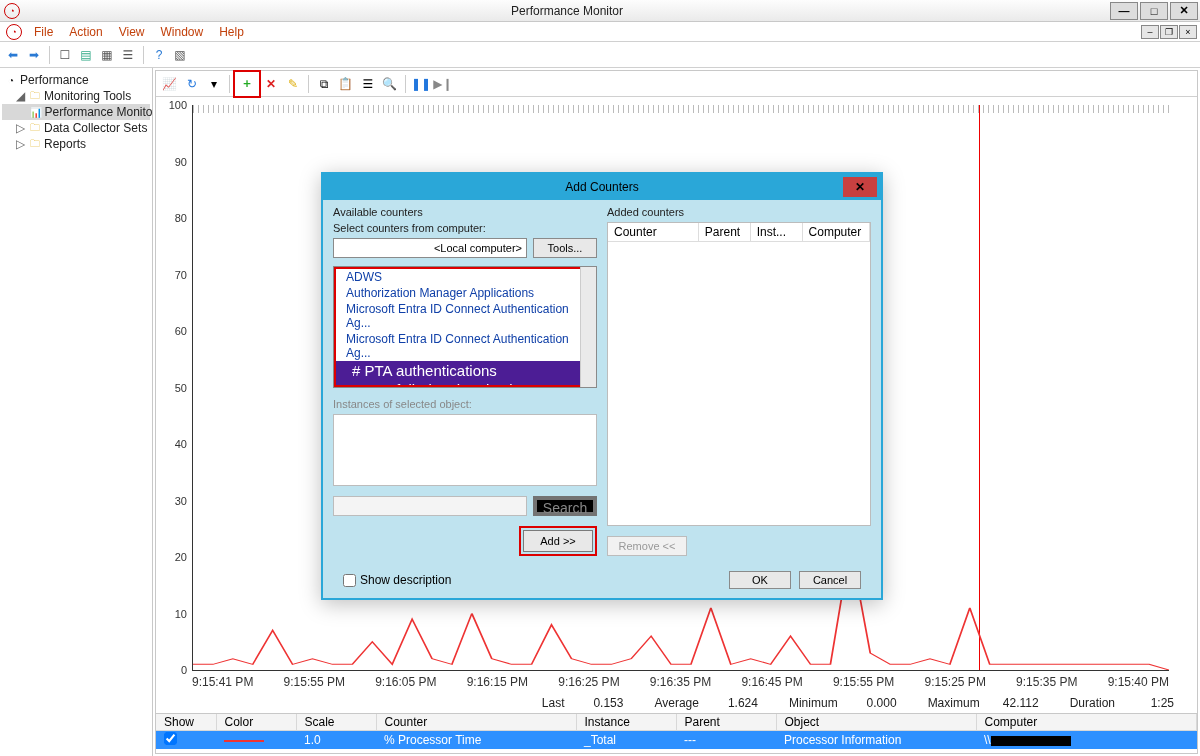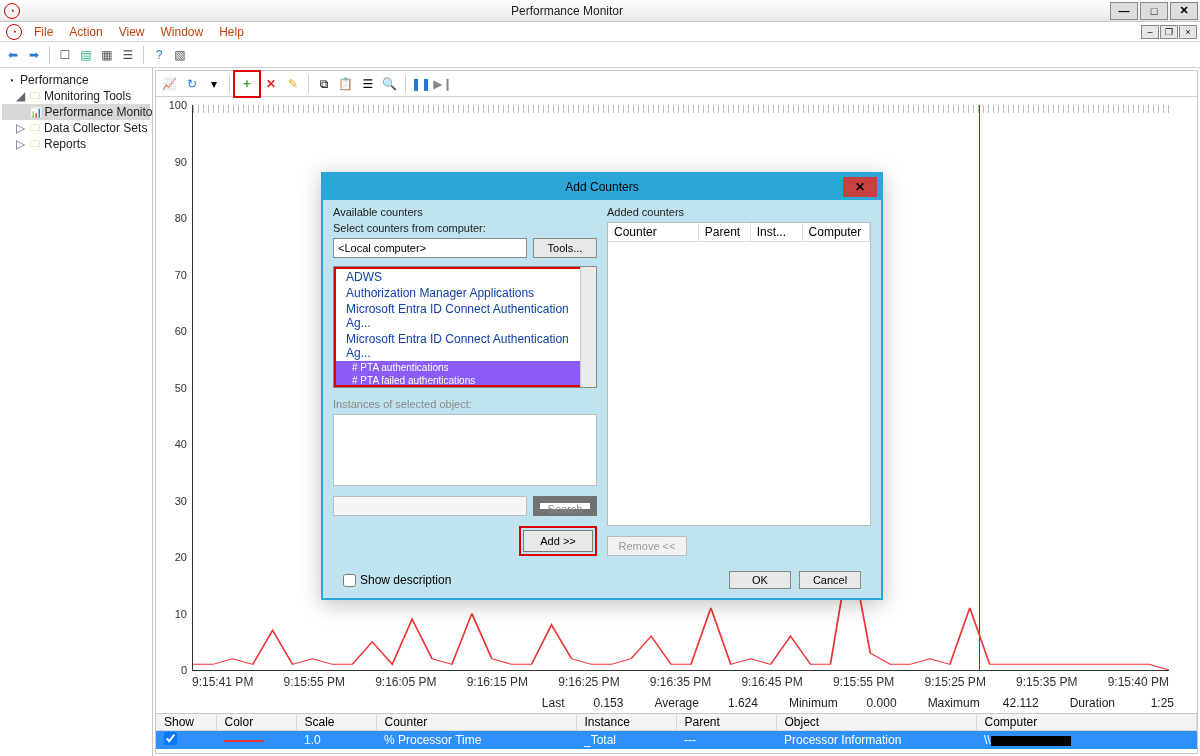--- a/index.html
+++ b/index.html
@@ -56,34 +56,34 @@
   .blackbar{display:inline-block;width:80px;height:10px;background:#000;vertical-align:middle;}
   
   .dialog{ position:absolute; left:321px; top:172px; width:562px; height:428px; border:2px solid #2aa7d8; background:#bfe3ef; box-shadow:0 4px 20px rgba(0,0,0,.25);}
   .dlg-title{ height:26px; background:#2aa7d8; display:flex; align-items:center; justify-content:center; color:#000; position:relative; font-size:12px;}
   .dlg-close{position:absolute; right:4px; top:3px; width:34px; height:20px; background:#c84040; color:#000; display:flex;align-items:center;justify-content:center; font-weight:bold; cursor:pointer;}
   .dlg-body{ padding:6px 10px; display:flex; gap:10px; height:calc(100% - 26px - 36px);}
   .panel{ flex:1; display:flex; flex-direction:column; gap:4px;}
   .panel-right{flex:1;}
   .panel-label{font-size:11px;color:#222;}
   .combo{display:flex;gap:6px;}
-  .combo select, .comboinput{flex:1; height:20px; border:1px solid #8a8a8a; background:#fff; font-size:11px; padding:0 4px;}
+  .combo select, .comboinput{flex:1; height:20px; border:1px solid #8a8a8a; background:#fff; font-size:11px; padding:0 4px;text-align:right;}
   .browse{width:64px;height:20px;border:1px solid #8a8a8a;background:#e8e8e8;font-size:11px;cursor:pointer;}
   .counter-listwrap{border:1px solid #8a8a8a;background:#fff; height:132px; position:relative; overflow:hidden; margin-top:4px;}
   .counter-list{height:100%; overflow:hidden; border:2px solid #d00;  }
   .cl-item{display:flex;justify-content:space-between;align-items:flex-start;padding:1px 6px 1px 10px;color:#1040a8;font-size:11px;}
   .cl-item .chev{color:#333;}
-  .cl-sub{background:#8b5cf6;color:#fff;padding:1px 6px 1px 16px;font-size:10px;}
+  .cl-sub{background:#4c1d95;color:#fff;padding:1px 6px 1px 16px;font-size:15px;}
   .cl-item.nob{color:#1040a8;}
   .scroll-stub{position:absolute;right:0;top:0;bottom:0;width:16px;background:#eaeaea;border-left:1px solid #ccc;}
   .inst-label{font-size:11px;color:#888;margin-top:6px;}
   .inst-box{border:1px solid #bcbcbc;background:#fff;height:78px;}
   .searchrow{display:flex;gap:6px;margin-top:6px;}
   .searchrow input{flex:1;height:20px;border:1px solid #bcbcbc;background:#f4f4f4;}
-  .searchrow button{width:64px;height:20px;border:7px solid #737373;background:#ffffff;color:#888;font-size:11px;}
+  .searchrow button{width:64px;height:20px;border:4px solid #737373;background:#000000;color:#888;font-size:14px;}
   .addbtnwrap{text-align:right; margin-top:6px;}
   .addbtn{width:70px;height:22px;border:1px solid #7a7a7a;background:#e8e8e8;font-size:11px;cursor:pointer;}
   .addbox{border:2px solid #d00; padding:2px; display:inline-block;}
   .added-box{border:1px solid #bcbcbc;background:#fff;height:305px;display:flex;flex-direction:column;}
   .added-head{display:flex;border-bottom:1px solid #ddd;font-size:11px;background:#fff;}
   .added-head div{padding:2px 6px;border-right:1px solid #ddd;}
   .removebtn{width:80px;height:20px;border:1px solid #bcbcbc;background:#f1f1f1;color:#999;font-size:11px;margin-top:6px;}
   .dlg-footer{height:36px;display:flex;align-items:center;justify-content:space-between;padding:0 20px;}
   .chkrow{display:flex;align-items:center;gap:4px;font-size:11px;}
   .okcancel{display:flex;gap:8px;}

